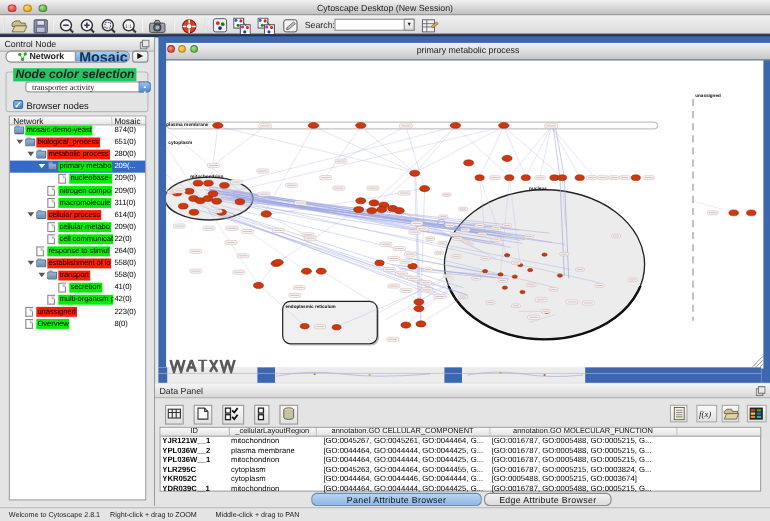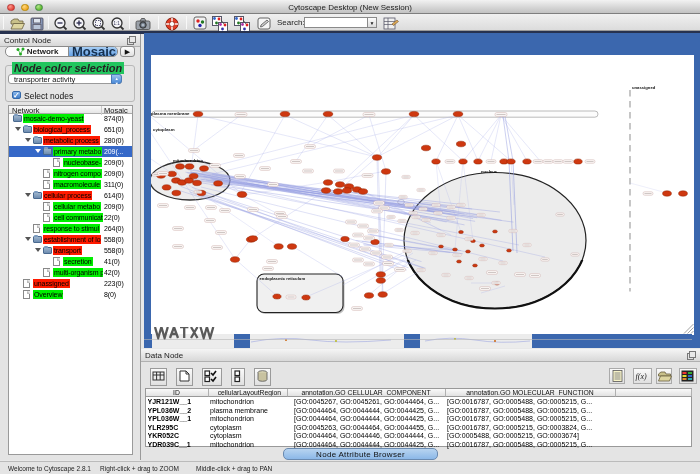--- a/index.html
+++ b/index.html
@@ -20,21 +20,21 @@
 #cpanel { left:0; top:34px; width:141px; height:426px; background:#e4e4e4; border-right:1px solid #9a9a9a; }
 #cpanel .hdr { position:absolute; left:0; top:0; width:100%; height:13px; background:linear-gradient(#f5f5f5,#d8d8d8); border-bottom:1px solid #b0b0b0; }
 #cpanel .hdr span { position:absolute; left:4px; top:1.5px; font-size:8px; color:#222; }
 .tabs { position:absolute; left:5px; top:12px; width:130px; height:10.5px; }
 .tabcapsule { position:absolute; left:0; top:0; width:113px; height:10.5px; background:#fdfdfd; border:1px solid #8a8a8a; border-radius:5px; overflow:hidden; }
 .tab-net { position:absolute; left:0; top:0; width:62px; height:100%; font-size:8px; font-weight:bold; color:#222; text-align:center; line-height:10px; }
 .tab-mosaic { position:absolute; left:62px; top:0; width:51px; height:100%; background:linear-gradient(#a6cdf4,#66a2e6); font-size:13px; font-weight:bold; color:#15304f; text-align:center; line-height:10px; border-left:1px solid #8a8a8a; }
 .tab-arrow { position:absolute; left:115px; top:0; width:15px; height:10.5px; background:linear-gradient(#fdfdfd,#e2e2e2); border:1px solid #8a8a8a; border-radius:3px; font-size:7px; text-align:center; line-height:10px; color:#111; }
 .groupbox { position:absolute; left:5px; top:31px; width:130px; height:37px; border:1px solid #b8b8b8; border-radius:3px; }
 .groupbox .gtitle { position:absolute; left:6px; top:-4.5px; background:#22c55e; padding:0 2px; font-size:11px; font-weight:bold; color:#222;font-style:italic; }
-.combo { position:absolute; left:2px; top:7.5px; width:114px; height:10px; background:#fff; border:1px solid #9a9a9a; border-radius:3px; font-size:7.5px; color:#111; line-height:9.5px; padding-left:5px; }
+.combo { position:absolute; left:17px; top:7.5px; width:114px; height:10px; background:#fff; border:1px solid #9a9a9a; border-radius:3px; font-size:7.5px; color:#111; line-height:9.5px; padding-left:5px;font-family:Liberation Serif, serif; }
 .combo .stepper { position:absolute; right:-1px; top:-1px; width:11px; height:10px; background:linear-gradient(#9cc2ee,#4a8ad8); border-radius:0 3px 3px 0; border:1px solid #4a7ab8; }
 .combo .stepper:before { content:"▲"; position:absolute; top:-1px; left:2.7px; font-size:4px; color:#fff; }
 .combo .stepper:after { content:"▼"; position:absolute; top:4px; left:2.7px; font-size:4px; color:#fff; }
 .checkrow { position:absolute; left:12px; top:56px; width:120px; height:10px; }
 .checkbox { position:absolute; left:0; top:0.5px; width:8.5px; height:8.5px; background:linear-gradient(#8ab8ec,#3f7ecb); border:1px solid #3568a8; border-radius:2px; color:#fff; font-size:8px; line-height:8px; text-align:center; font-weight:bold; }
 .checkrow span { position:absolute; left:12px; top:0.5px; font-size:8.5px; color:#111; }
 #treewrap { position:absolute; left:8px; top:71px; width:125px; height:350px; background:#fff; border:1px solid #9a9a9a; }
 #treehdr { position:absolute; left:0; top:0; width:100%; height:8px; background:linear-gradient(#fafafa,#e6e6e6); border-bottom:1px solid #aaa; font-size:7.5px; color:#111; }
 #treehdr .c1 { position:absolute; left:3px; top:0; }
 #treehdr .c2 { position:absolute; left:95px; top:0; }
@@ -165,20 +165,26 @@
 <svg style="position:absolute;left:383px;top:2px" width="16" height="15" viewBox="0 0 16 15">
       <rect x="1" y="2" width="11" height="11" fill="#f0f0f0" stroke="#556" stroke-width="0.8"></rect>
       <line x1="1" y1="5.5" x2="12" y2="5.5" stroke="#556" stroke-width="0.7"></line>
       <line x1="1" y1="8.5" x2="12" y2="8.5" stroke="#556" stroke-width="0.7"></line>
       <line x1="5" y1="2" x2="5" y2="13" stroke="#556" stroke-width="0.7"></line>
       <path d="M9 8 l5-4 1.5 1.5-5 4z" fill="#da5" stroke="#753" stroke-width="0.6"></path>
     </svg>
   </div>
 <div class="abs" id="darkline"></div>
 <div class="abs" id="netwin">
+  <div class="wtitle">
+    <div class="b" style="left:0.5px;background:radial-gradient(circle at 35% 30%,#ff9a90,#dd4437 70%);border:0.5px solid #a22;"></div>
+    <div class="b" style="left:11px;background:radial-gradient(circle at 35% 30%,#ffd87f,#efa927 70%);border:0.5px solid #b80;"></div>
+    <div class="b" style="left:21.5px;background:radial-gradient(circle at 35% 30%,#b4e88e,#5fb82e 70%);border:0.5px solid #484;"></div>
+    <div class="txt">primary metabolic process</div>
+  </div>
   <div class="canvas"><svg width="543" height="279" viewBox="0 0 543 279">
         <rect x="1" y="56" width="446" height="6.2" rx="3.1" fill="#fcfcfc" stroke="#aaa" stroke-width="0.8"></rect>
 <text x="0" y="59.8" font-size="4.4" font-weight="bold" fill="#111">plasma membrane</text>
 <ellipse cx="39" cy="125.5" rx="40" ry="19.5" fill="#ededed" stroke="#2e2e2e" stroke-width="1.3"></ellipse>
 <text x="22" y="107.2" font-size="4.3" font-weight="bold" fill="#111">mitochondrion</text>
 <clipPath id="nclow">
           <rect x="250" y="205" width="190" height="60"></rect>
         </clipPath>
 <ellipse cx="344" cy="185.5" rx="91" ry="68" fill="#ececec" stroke="#222" stroke-width="1.2"></ellipse>
 <ellipse cx="344" cy="185.5" rx="91" ry="68" fill="none" stroke="#111" stroke-width="2.2" clip-path="url(#nclow)"></ellipse>
@@ -604,21 +610,21 @@
       <div class="tab-mosaic">Mosaic</div>
     </div>
     <div class="tab-arrow">▶</div>
   </div>
   <div class="groupbox">
       <span class="gtitle">Node color selection</span>
     <div class="combo">transporter activity<span class="stepper"></span></div>
   </div>
   <div class="checkrow">
       <div class="checkbox">✓</div>
-      <span>Select nodes</span>
+      <span>Browser nodes</span>
     </div>
   <div id="treewrap">
     <div id="treehdr">
         <span class="c1">Network</span>
         <span class="c2">Mosaic</span>
         <span class="vline"></span>
       </div>
     <div class="trow" style="top:7px;">
         <div class="fold" style="left:4px"></div>
         <div class="lbl" style="left:14px;background:#00ef00;max-width:80px">mosaic-demo-yeast</div>
@@ -707,21 +713,21 @@
       </div>
 <div class="trow" style="top:183px;">
         <div class="leaf" style="left:14px"></div>
         <div class="lbl" style="left:24px;background:#00ef00;max-width:70px">Overview</div>
         <div class="cnt" style="">8(0)</div>
       </div>
   </div>
 </div>
 <div class="abs" id="dpanel">
   <div class="hdr">
-      <span>Data Node</span>
+      <span>Data Panel</span>
       <svg style="position:absolute;right:4px;top:2px" width="9" height="9">
         <rect x="0.5" y="2.5" width="6" height="6" fill="none" stroke="#777"></rect>
         <rect x="2.5" y="0.5" width="6" height="6" fill="#e8e8e8" stroke="#777"></rect>
       </svg>
     </div>
   <div class="dbtn" style="left:9px;top:19px;width:17px;height:18px"><svg width="15" height="14" viewBox="0 0 15 14">
         <rect x="2" y="3" width="11" height="8" fill="#eee" stroke="#333" stroke-width="1"></rect>
         <line x1="2" y1="6" x2="13" y2="6" stroke="#333"></line>
         <line x1="5.6" y1="3" x2="5.6" y2="11" stroke="#333"></line>
         <line x1="9.2" y1="3" x2="9.2" y2="11" stroke="#333"></line>
@@ -803,19 +809,20 @@
         <div style="left:148.5px;width:156px;">[GO:0044464, GO:0044446, GO:0044444, G...</div>
         <div style="left:301.5px;width:168px;">[GO:0005488, GO:0005215, GO:0003674]</div>
       </div>
 <div class="drow" style="top:51.5px;left:0;width:545px">
         <div style="left:2px;width:61px;font-weight:bold;">YDR039C__1</div>
         <div style="left:64.5px;width:77px;">mitochondrion</div>
         <div style="left:148.5px;width:156px;">[GO:0044464, GO:0044444, GO:0044425, G...</div>
         <div style="left:301.5px;width:168px;">[GO:0016787, GO:0005488, GO:0005215, G...</div>
       </div>
     </div>
-  <div class="btab" style="left:142px;width:155px;background:linear-gradient(#b8d4f0,#8cb8e8);border-color:#6a8ab0">Node Attribute Browser</div>
+  <div class="btab" style="left:142px;width:155px;background:linear-gradient(#b8d4f0,#8cb8e8);border-color:#6a8ab0">Panel Attribute Browser</div>
+    <div class="btab" style="left:299px;width:116px">Edge Attribute Browser</div>
 </div>
 <div class="abs" id="status">
   <span style="left:8px">Welcome to Cytoscape 2.8.1</span>
   <span style="left:100px">Right-click + drag to ZOOM</span>
   <span style="left:196px">Middle-click + drag to PAN</span>
 </div>
 
 </body></html>

